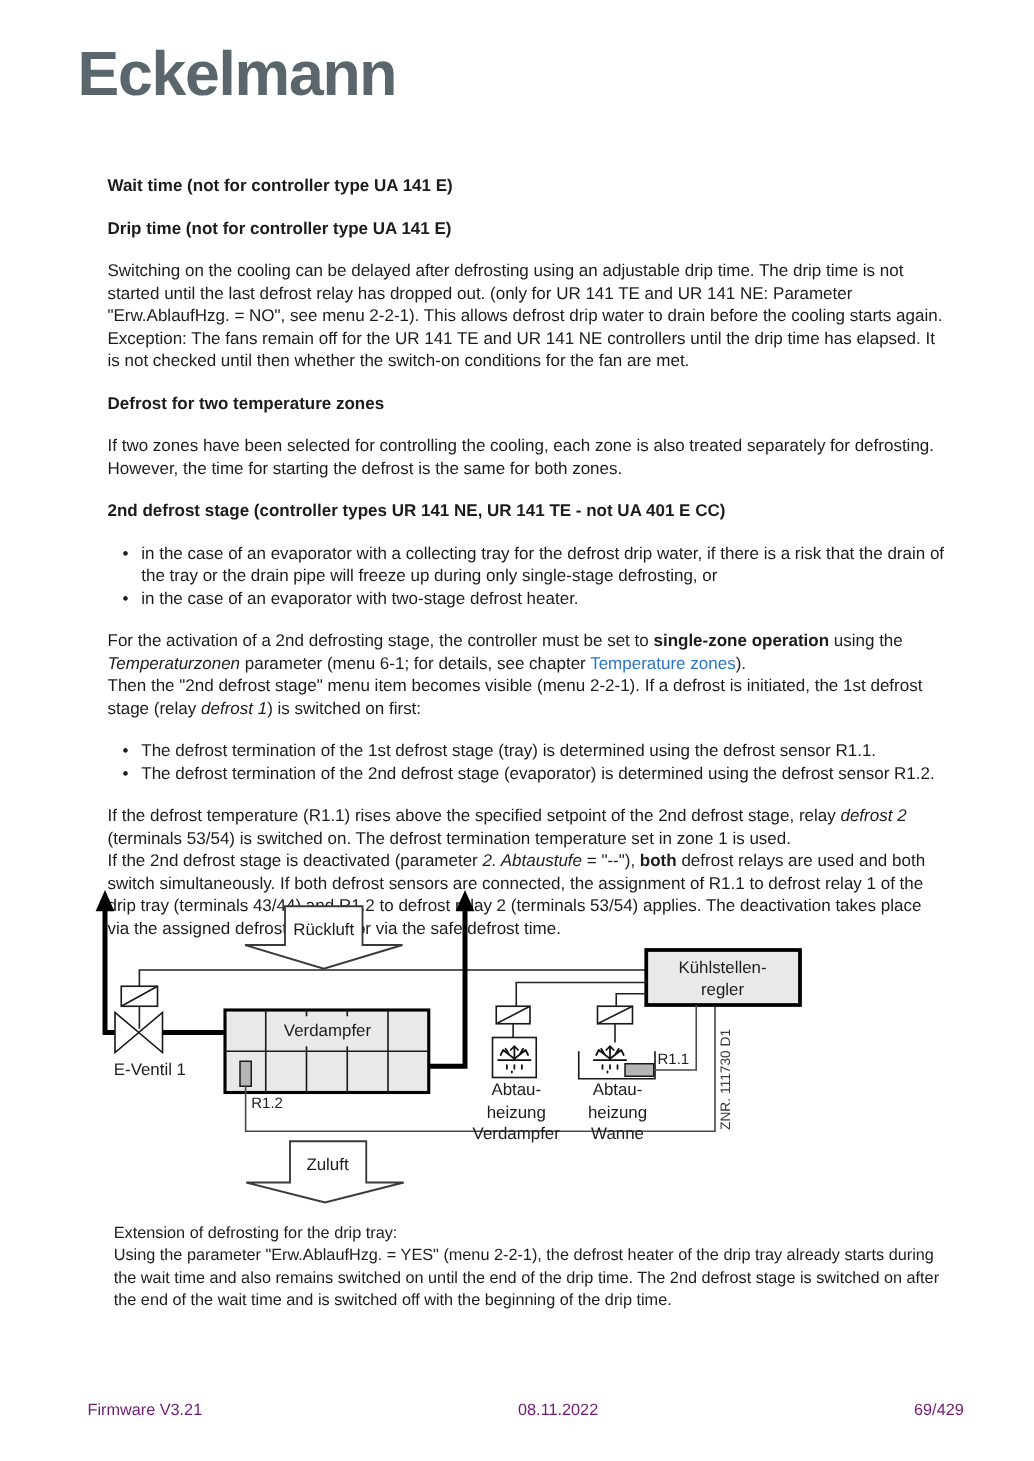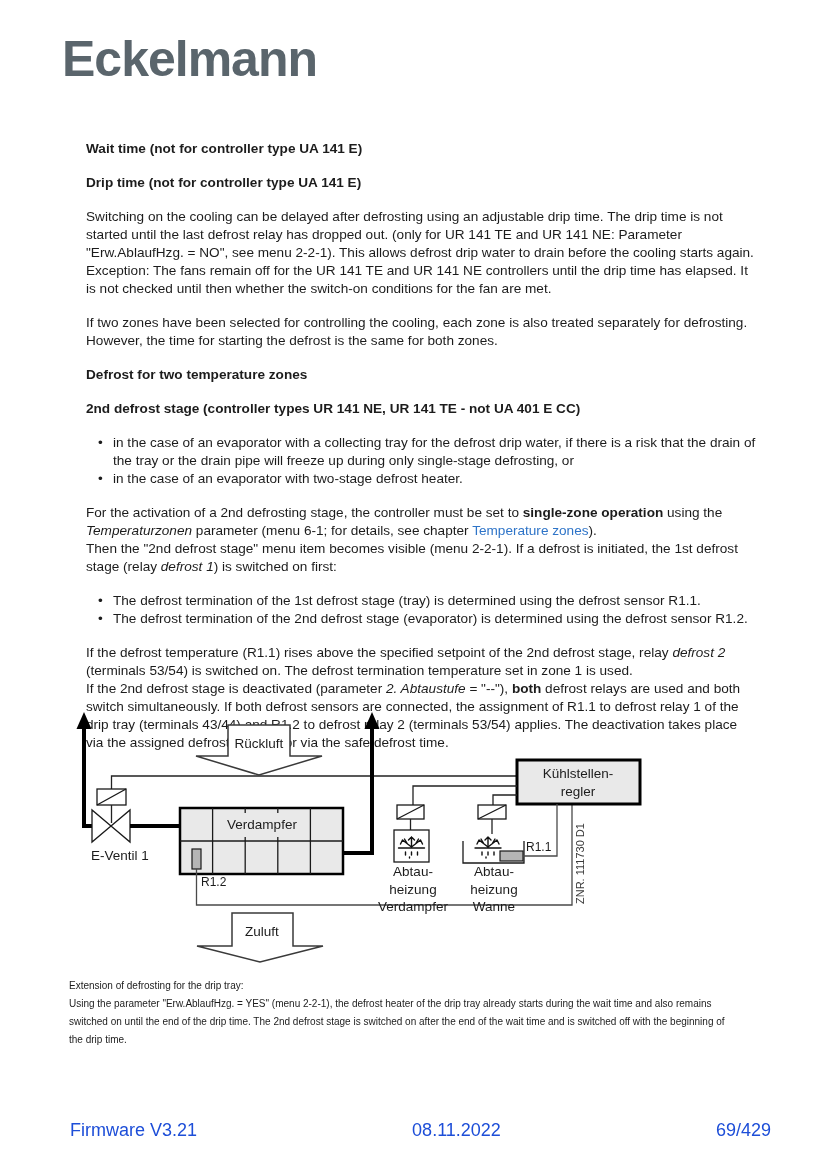--- a/index.html
+++ b/index.html
@@ -16,25 +16,25 @@
   .block.heading{font-weight:bold;margin-top:13px;}
   .content .block:first-child{margin-top:0;}
   .block.para{margin-top:8px;}
   .block.heading + .block.para{margin-top:0;}
   .block.bullets{margin-top:8px;}
   .bullet-item{display:flex;padding-left:12px;}
   .bullet-item .marker{width:15px;flex:none;}
   .bullet-item .btext{flex:1;}
   .link{color:#2e74c8;cursor:pointer;}
   .diagram{position:absolute;left:60px;top:710px;}
-  .extension{position:absolute;left:53px;top:977px;width:702px;font-size:10px;line-height:18px;}
+  .extension{position:absolute;left:75px;top:977px;width:702px;font-size:13px;line-height:18px;}
   .extension .block.para{margin-top:0;}
   .footer{
     position:absolute;left:70px;top:1120px;width:701px;
-    display:flex;justify-content:space-between;font-size:18px;color:#1d4ed8;
+    display:flex;justify-content:space-between;font-size:13px;color:#701a75;
   }
   
   .wire{stroke:#4a4a4a;stroke-width:1.3;fill:none;}
   .wireb{stroke:#222;stroke-width:1.3;fill:none;}
   .thick{stroke:#000;stroke-width:4;fill:none;}
   .sym{stroke:#1a1a1a;stroke-width:1.3;fill:#ffffff;}
   .symline{stroke:#1a1a1a;stroke-width:1.3;fill:none;}
   .boxgray{fill:#e9e9e9;stroke:#000;}
   .sensor{fill:#b5b5b5;stroke:#1a1a1a;stroke-width:1.2;}
   .airarrow{fill:#ffffff;stroke:#3a3a3a;stroke-width:1.5;stroke-linejoin:miter;}
@@ -45,22 +45,22 @@
 </style>
 </head>
 <body>
 
 <div class="logo">Eckelmann</div>
 
 <div class="content">
     <div class="block heading"><span>Wait time (not for controller type UA 141 E)</span></div>
     <div class="block heading"><span>Drip time (not for controller type UA 141 E)</span></div>
     <div class="block para"><span>Switching on the cooling can be delayed after defrosting using an adjustable drip time. The drip time is not started until the last defrost relay has dropped out. (only for UR 141 TE and UR 141 NE: Parameter "Erw.AblaufHzg. = NO", see menu 2-2-1). This allows defrost drip water to drain before the cooling starts again. Exception: The fans remain off for the UR 141 TE and UR 141 NE controllers until the drip time has elapsed. It is not checked until then whether the switch-on conditions for the fan are met.</span></div>
+    <div class="block heading"><span>Defrost for two temperature zones</span></div>
     <div class="block para"><span>If two zones have been selected for controlling the cooling, each zone is also treated separately for defrosting. However, the time for starting the defrost is the same for both zones.</span></div>
-    <div class="block heading"><span>Defrost for two temperature zones</span></div>
     <div class="block heading"><span>2nd defrost stage (controller types UR 141 NE, UR 141 TE - not UA 401 E CC)</span></div>
     <div class="block bullets">
       <div class="bullet-item">
         <span class="marker">•</span>
         <span class="btext"><span>in the case of an evaporator with a collecting tray for the defrost drip water, if there is a risk that the drain of the tray or the drain pipe will freeze up during only single-stage defrosting, or</span></span>
       </div>
       <div class="bullet-item">
         <span class="marker">•</span>
         <span class="btext"><span>in the case of an evaporator with two-stage defrost heater.</span></span>
       </div>

